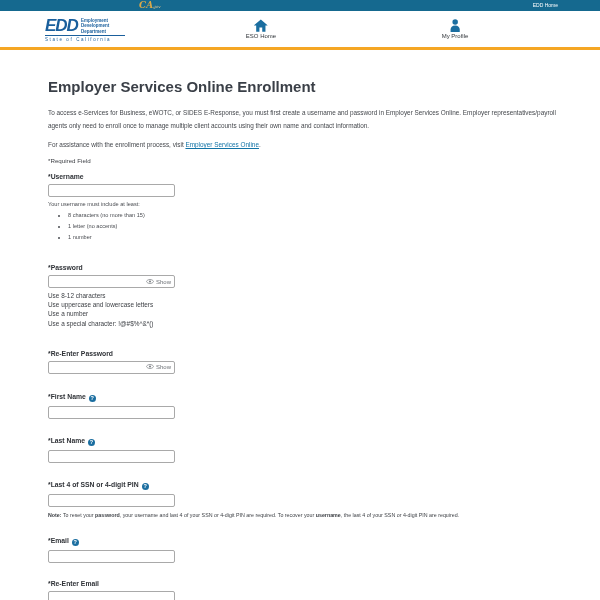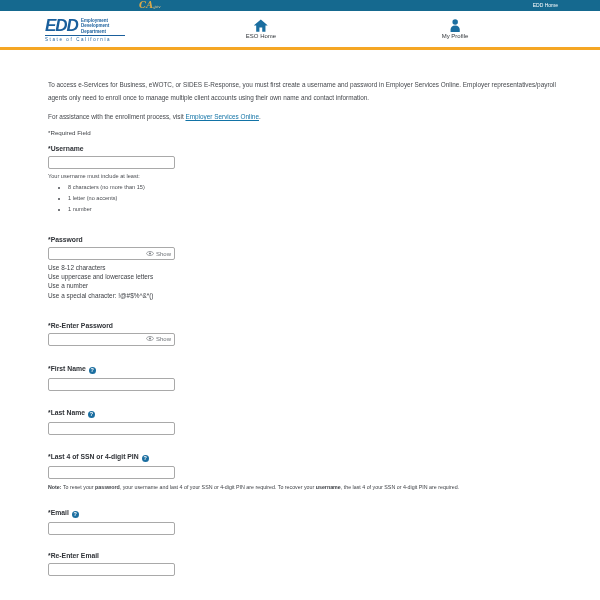--- a/index.html
+++ b/index.html
@@ -113,20 +113,21 @@
       <svg viewBox="0 0 12 14" width="11" height="13">
           <circle cx="6" cy="3.1" r="3" fill="#1b6ea0"></circle>
           <path d="M6 6.9 C2.7 6.9 1 8.9 1 11.4 L1 14 L11 14 L11 11.4 C11 8.9 9.3 6.9 6 6.9 Z" fill="#1b6ea0"></path>
         </svg>
     </span>
     <span class="nav-label">My Profile</span>
   </div>
 </div>
 
 <div class="content">
+  <h1>Employer Services Online Enrollment</h1>
 
   <p class="intro">To access e-Services for Business, eWOTC, or SIDES E-Response, you must first create a username and password in Employer Services Online. Employer representatives/payroll agents only need to enroll once to manage multiple client accounts using their own name and contact information.</p>
 
   <p class="assist"><span>For assistance with the enrollment process, visit </span><a>Employer Services Online</a><span>.</span></p>
 
   <p class="required">*Required Field</p>
 
   <div class="group g-user">
     <span class="field-label">*Username</span>
     <input class="text-input" type="text" style="">

